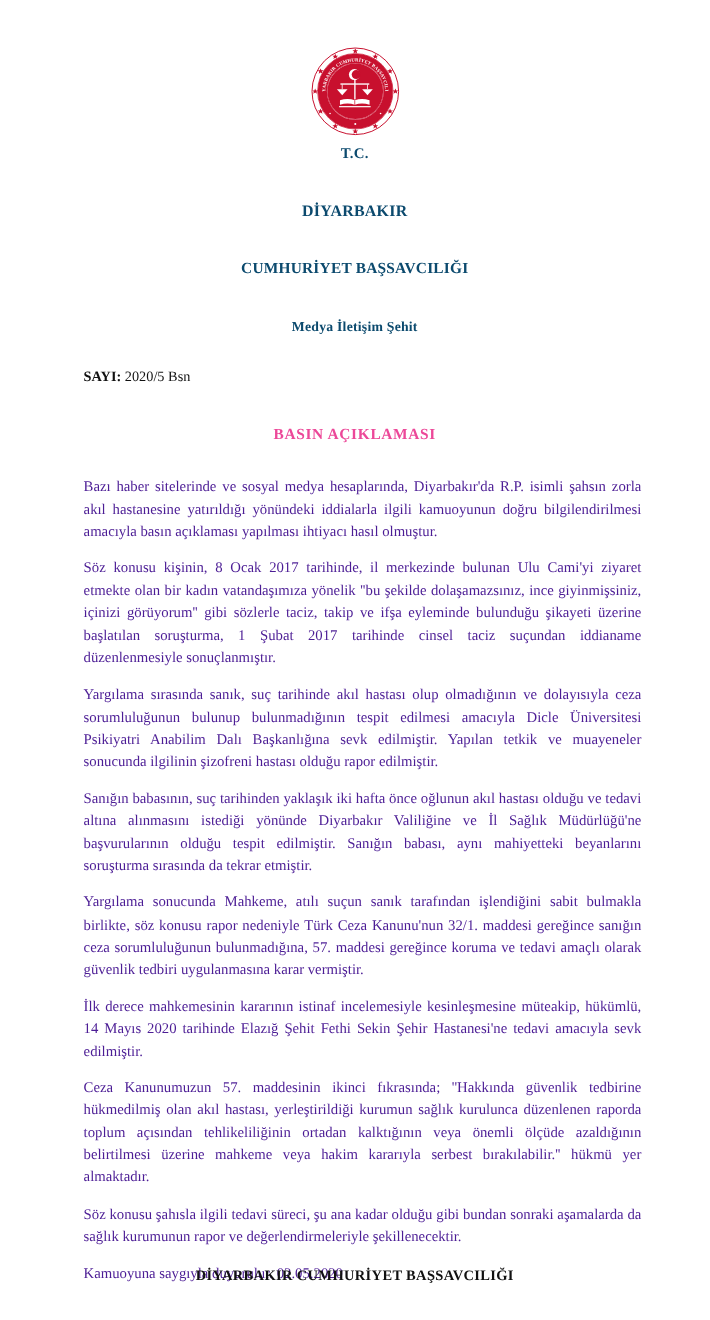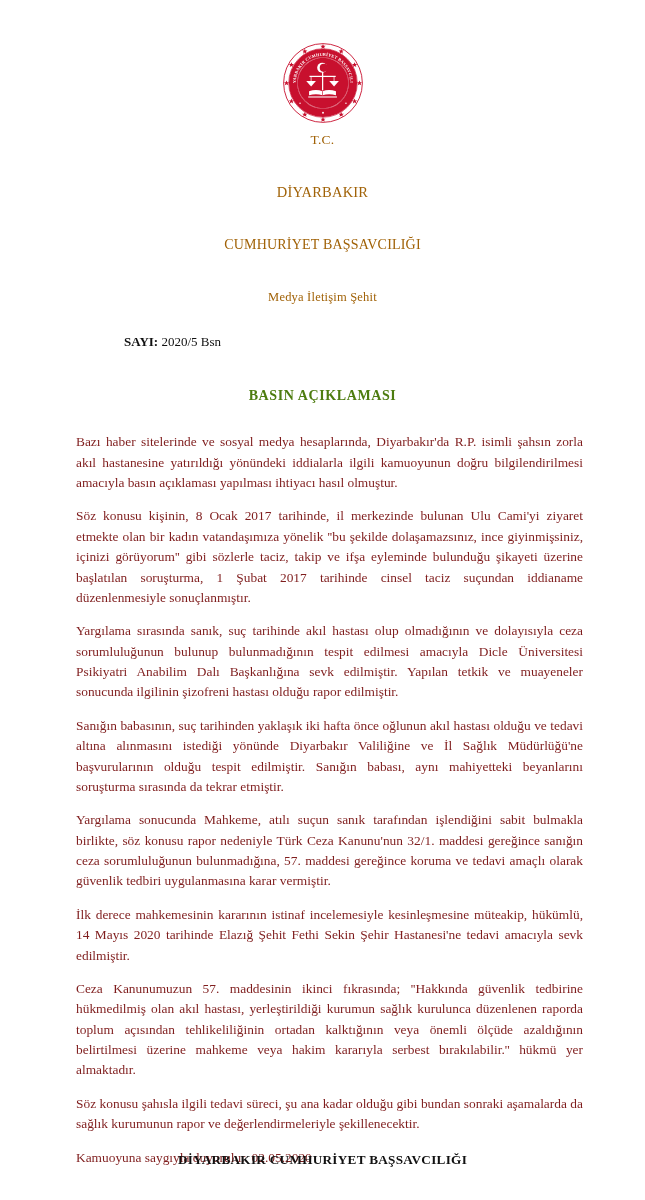--- a/index.html
+++ b/index.html
@@ -39,67 +39,66 @@
     height: 82px;
     display: block;
   }
 
   
   .letterhead {
     text-align: center;
     margin-top: 6px;
   }
   .letterhead div {
-    font-weight: normal;
+    font-weight: bold;
     letter-spacing: 0.2px;
     line-height: 1.18;
-    color: #a16207;
+    color: #0c4a6e;
     margin-top: 36px;
   }
   .lh-tc        { font-size: 13.5px; }
   .lh-city      { font-size: 14.5px; }
   .lh-office    { font-size: 14px; }
   .lh-bureau    { font-size: 12.5px; }
 
   
   .sayi {
     margin: 30px 0 0 76px;
     font-size: 13px;
     color: #111111;
   }
   .sayi .sayi-label {
     font-weight: bold;
-    margin-left: 48px;
   }
   .sayi .sayi-value {
     font-weight: normal;
   }
 
   
   .doc-title {
     text-align: center;
     font-weight: bold;
     font-size: 14px;
     letter-spacing: 0.6px;
     margin-top: 38px;
-    color: #4d7c0f;
+    color: #ec4899;
   }
 
   
   .body-text {
     margin: 0 62px 0 76px;
     padding-top: 28px;
   }
   .body-text p {
     text-align: justify;
     text-justify: inter-word;
     font-size: 13.4px;
     line-height: 1.52;
     margin: 0 0 13px 0;
-    color: #7f1d1d;
+    color: #4c1d95;
     hyphens: none;
   }
   .body-text p.last-stmt {
     margin-bottom: 0;
   }
 
   
   .footer {
     position: absolute;
     left: 0;

